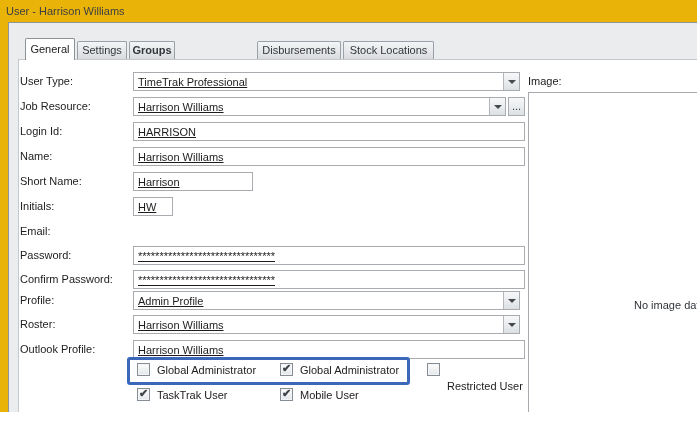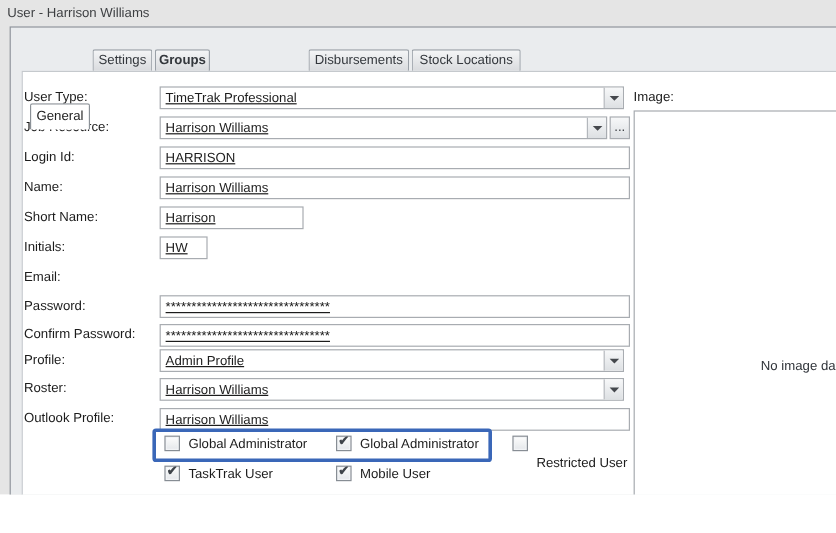--- a/index.html
+++ b/index.html
@@ -1,19 +1,19 @@
 <!DOCTYPE html>
 <html><head>
 <meta charset="utf-8">
 <style>
   * { margin:0; padding:0; box-sizing:border-box; }
   html,body { width:697px; height:444px; overflow:hidden; }
   .screen {
     position:relative; width:697px; height:412px;
-    background:#e5e5e5; overflow:hidden;
+    background:#eab308; overflow:hidden;
     font-family:"Liberation Sans", sans-serif; font-size:11px; color:#1c1c1c;
   }
   .win-title { position:absolute; left:6px; top:5px; color:#3d3f42; }
   .dialog { position:absolute; left:8px; top:22px; width:700px; height:430px;
             background:#eaecee; border:1px solid #8f949b; }
   .content { position:absolute; left:18px; top:59px; width:700px; height:400px;
              background:#ffffff; border:1px solid #c5c9cd; }
   .tab { position:absolute; top:41px; height:18px; z-index:3;
          background:linear-gradient(#f4f5f6,#d9dbde);
          border:1px solid #9aa0a7; border-bottom:none; border-radius:2px 2px 0 0;
@@ -48,21 +48,21 @@
 </head>
 <body>
 
 <div class="screen">
 
   <div class="win-title">User - Harrison Williams</div>
 
   <div class="dialog"></div>
   <div class="content"></div>
 
-  <div class="tab active" style="left:25px;width:50px;margin-top:48px;">General</div>
+  <div class="tab active" style="left:25px;width:50px;">General</div>
   <div class="tab" style="left:77px;width:50px;">Settings</div>
   <div class="tab" style="left:129px;width:46px;font-weight:bold;">Groups</div>
   <div class="tab" style="left:257px;width:84px;">Disbursements</div>
   <div class="tab" style="left:343px;width:91px;">Stock Locations</div>
 
   <div class="lbl" style="top:75px">User Type:</div>
   <div class="lbl" style="top:100px">Job Resource:</div>
   <div class="lbl" style="top:125px">Login Id:</div>
   <div class="lbl" style="top:150px">Name:</div>
   <div class="lbl" style="top:175px">Short Name:</div>

